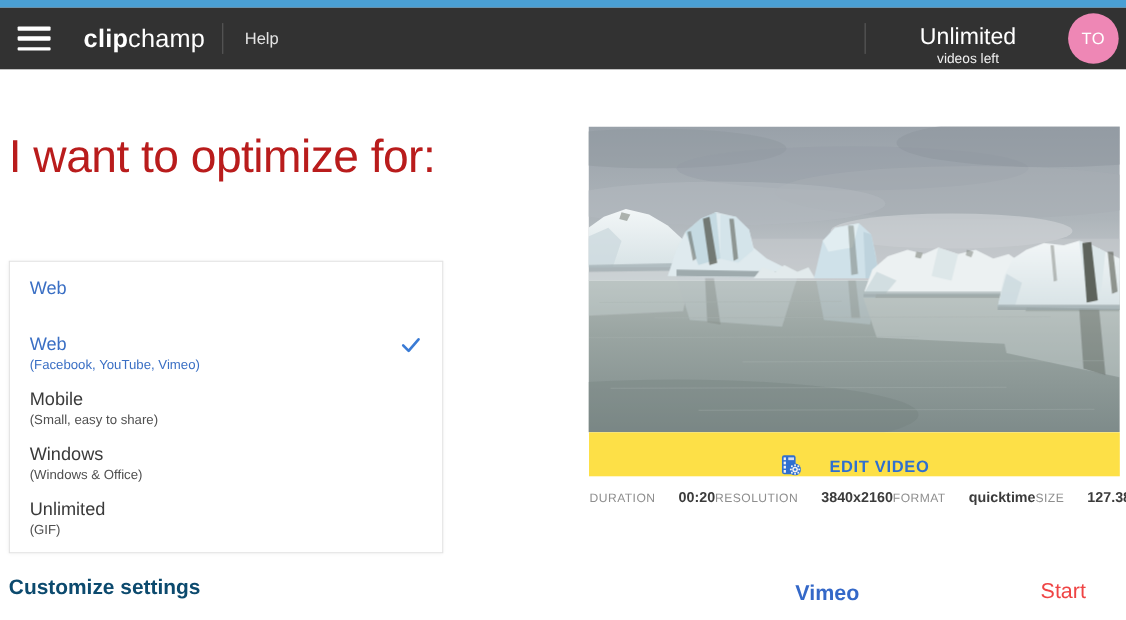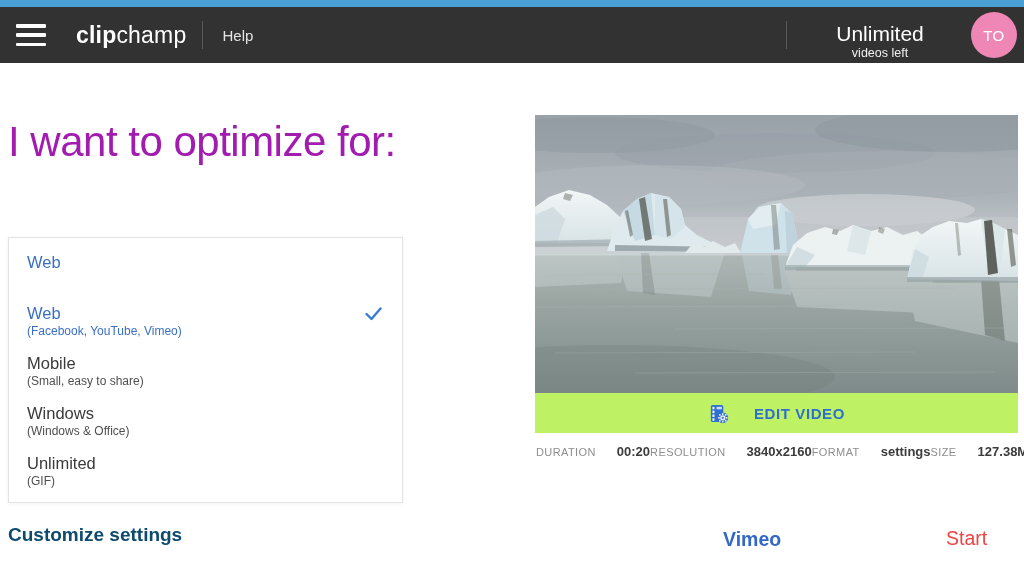--- a/index.html
+++ b/index.html
@@ -22,38 +22,38 @@
   .vdiv.right { margin-left:auto; }
   .plan { width:158px; text-align:center; color:#fff; margin:12px 12px 0 14px; }
   .plan-title { font-size:21px; font-weight:400; line-height:24px; }
   .plan-sub { font-size:12.5px; line-height:15px; color:#f0f0f0; }
   .avatar { width:46px; height:46px; border-radius:50%; background:#ee87b5; color:#fff;
             font-size:15px; display:flex; align-items:center; justify-content:center;
             margin-right:7px; cursor:pointer; letter-spacing:0.5px; }
 
   
   h1 { position:absolute; left:8px; top:118px; width:420px; font-size:42px; line-height:48px;
-       font-weight:300; color:#a21caf; letter-spacing:-0.5px; }
+       font-weight:300; color:#b91c1c; letter-spacing:-0.5px; }
   .panel { position:absolute; left:8px; top:237px; width:395px; background:#fff;
            border:1px solid #e3e3e3; box-shadow:0 1px 4px rgba(0,0,0,0.05); padding-bottom:6px; }
   .panel-header { padding:15px 18px 6px; color:#3a6fc4; font-size:16.5px; cursor:pointer; }
   .options { padding-top:18px; }
   .option { position:relative; padding:7px 40px 8px 18px; cursor:pointer; }
   .opt-label { font-size:16.5px; line-height:20px; color:#3a3a3a; }
   .opt-sub { font-size:12px; line-height:14px; color:#4f4f4f; margin-top:1px; }
   .option.selected .opt-label, .option.selected .opt-sub { color:#3a6fc4; }
   .check { position:absolute; right:20px; top:11px; }
   .customize { position:absolute; left:8px; top:524px; font-size:19px; font-weight:700;
                color:#0c4a6e; cursor:pointer; text-decoration:none; }
 
   
   .video { position:absolute; left:535px; top:115px; width:483px; height:278px; cursor:pointer; }
   .video svg { display:block; }
   .edit-bar { position:absolute; left:535px; top:393px; width:483px; height:40px;
-              background:#bef264; display:flex; align-items:center; justify-content:center;
+              background:#fde047; display:flex; align-items:flex-end; justify-content:center;
               gap:25px; cursor:pointer; }
   .edit-bar span { color:#2f6fd0; font-size:15px; font-weight:600; letter-spacing:0.6px; }
   .meta { position:absolute; left:536px; top:444px; width:482px; display:flex;
           justify-content:space-between; align-items:baseline; }
   .pair { display:flex; align-items:baseline; gap:9px; }
   .m-label { font-size:11px; color:#8e8e8e; letter-spacing:0.4px; }
   .m-value { font-size:13px; color:#3b3b3b; font-weight:700;margin-left:12px; }
 
   
   .cancel { position:absolute; left:723px; top:528px; font-size:19.5px; font-weight:700;
@@ -230,21 +230,21 @@
     <div class="pair">
       <span class="m-label">DURATION</span>
       <span class="m-value">00:20</span>
     </div>
     <div class="pair">
       <span class="m-label">RESOLUTION</span>
       <span class="m-value">3840x2160</span>
     </div>
     <div class="pair">
       <span class="m-label">FORMAT</span>
-      <span class="m-value">settings</span>
+      <span class="m-value">quicktime</span>
     </div>
     <div class="pair">
       <span class="m-label">SIZE</span>
       <span class="m-value">127.38MB</span>
     </div>
   </div>
 
   <a class="cancel">Vimeo</a>
   <a class="start">Start</a>
 </div>

